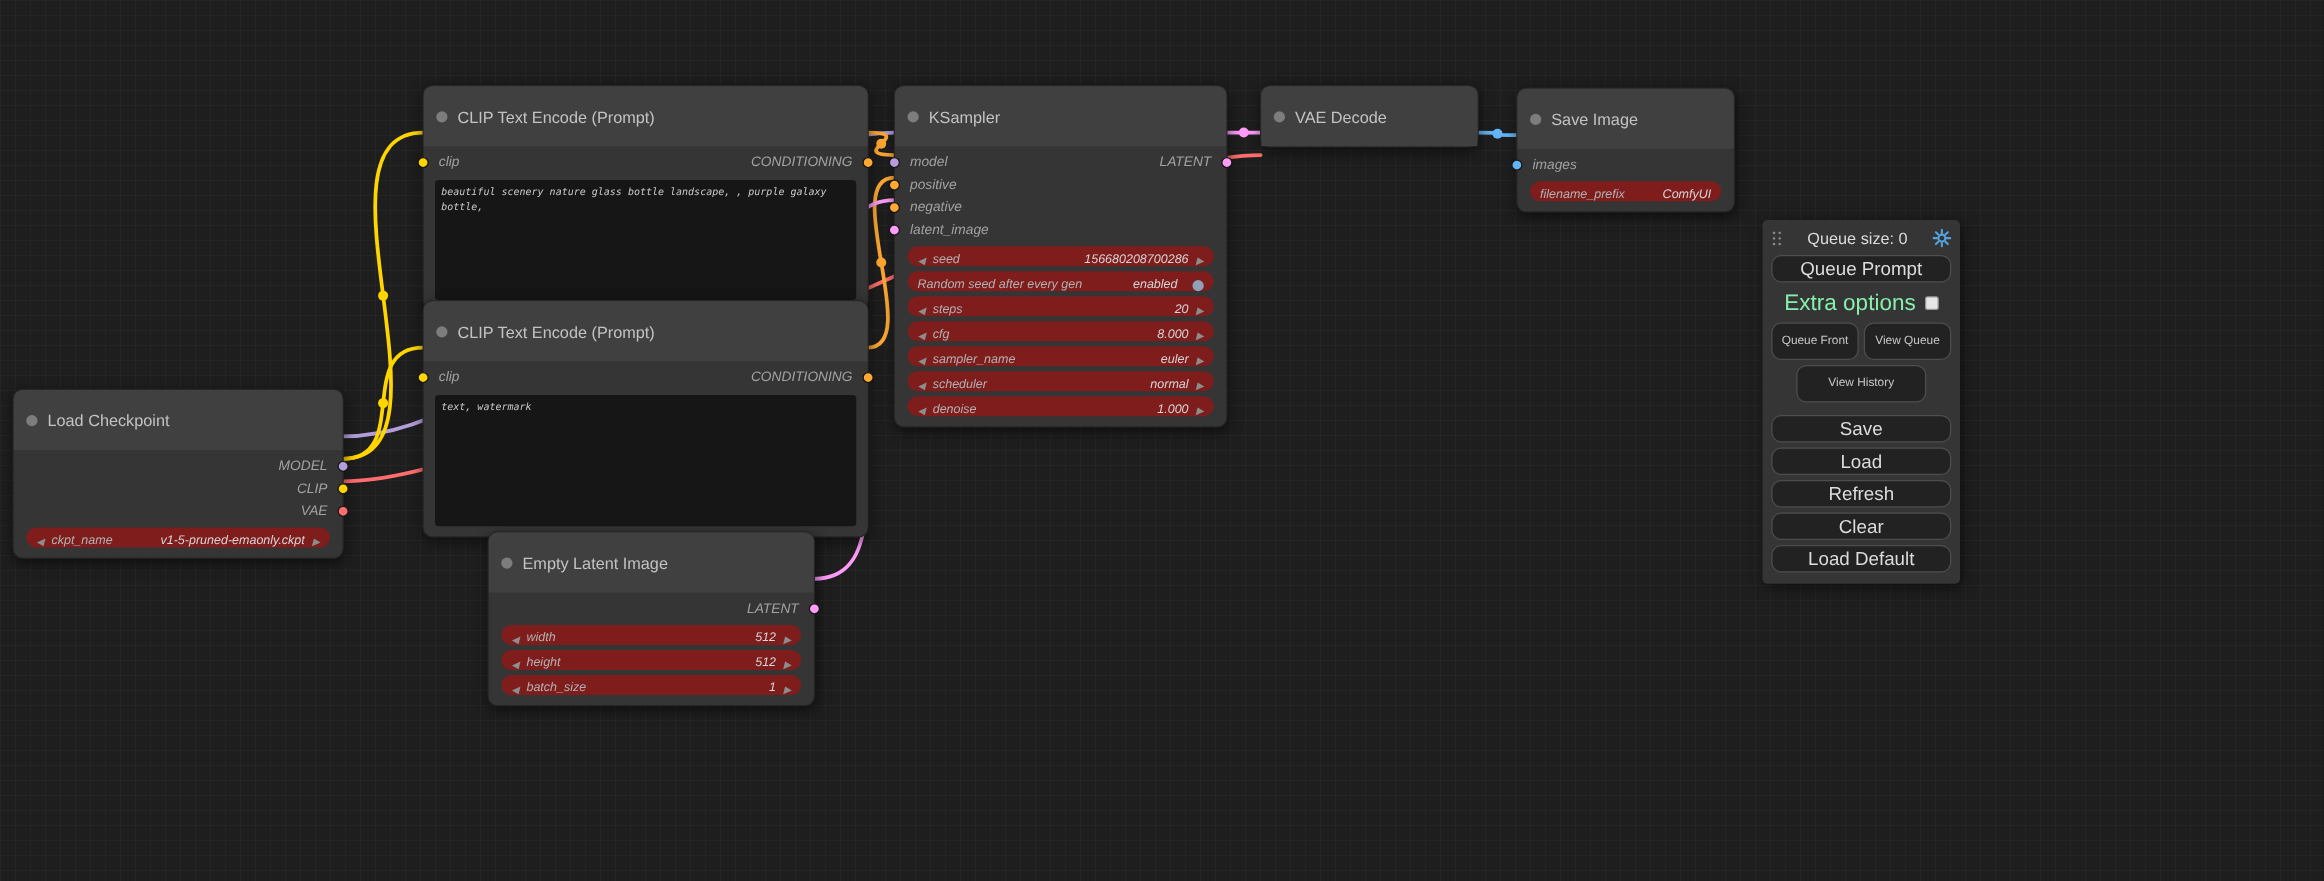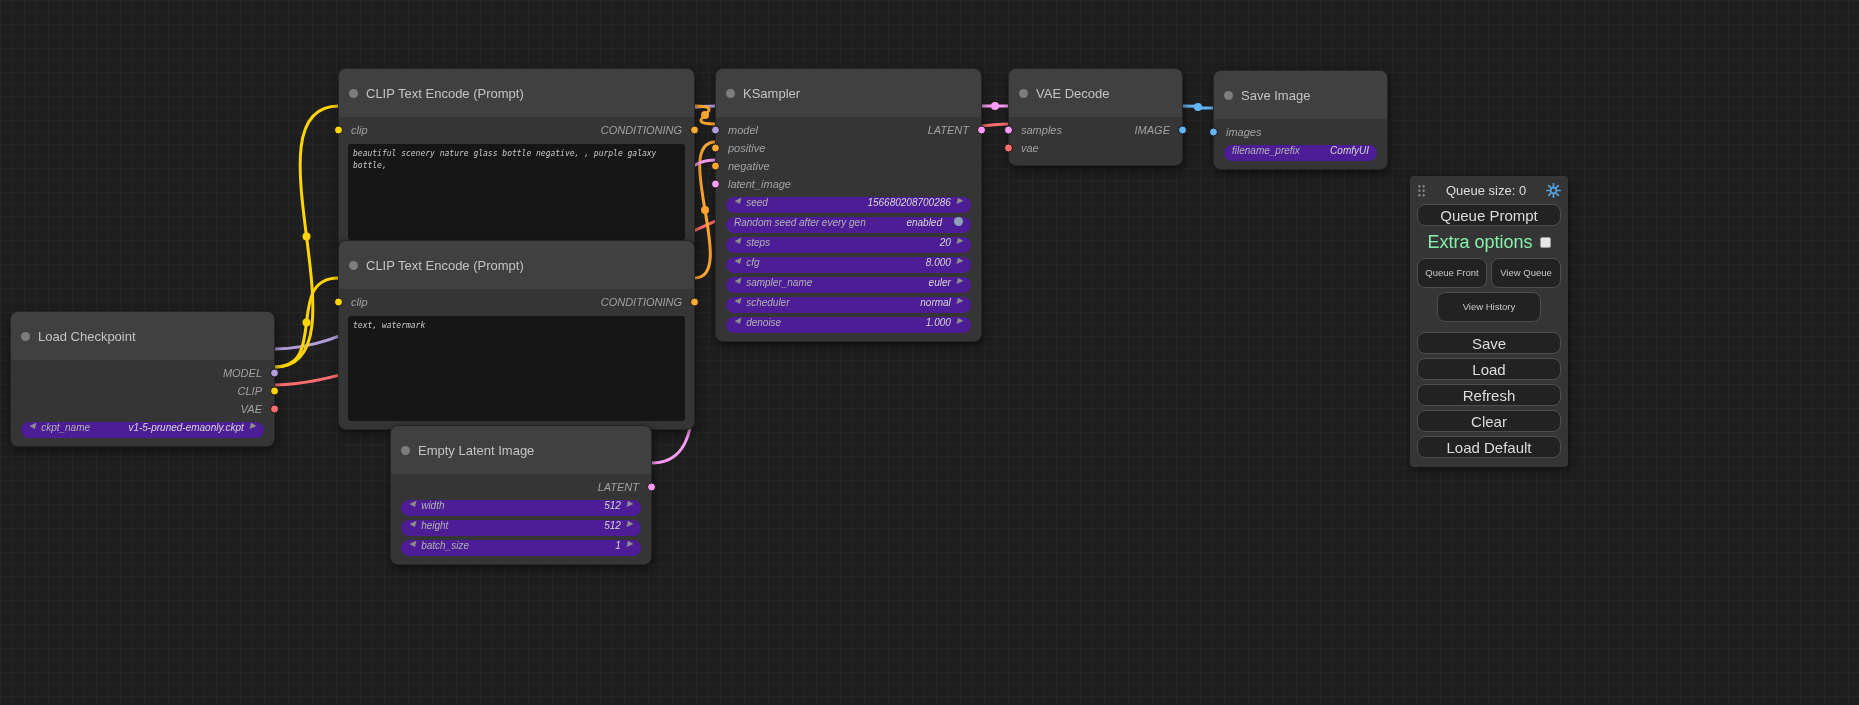--- a/index.html
+++ b/index.html
@@ -19,22 +19,22 @@
   .node-body{padding-top:4px;padding-bottom:8px;font-style:italic;}
   .slot-row{position:relative;height:18px;display:flex;align-items:center;padding:0 12px;
     color:#a2a2a2;font-size:11px;}
   .out-label{margin-left:auto;}
   .dot{position:absolute;width:9px;height:9px;border-radius:50%;top:50%;transform:translateY(-50%);
     border:1px solid #161616;box-sizing:border-box;cursor:crosshair;}
   .dot.in{left:-5px;} .dot.out{right:-5px;}
   .c-model{background:#B39DDB}.c-clip{background:#FFD500}.c-vae{background:#FF6E6E}
   .c-cond{background:#FFA931}.c-latent{background:#FF9CF9}.c-image{background:#64B5F6}
 
-  .widget{height:16px;margin:4px 10px 0;background:#4c1d95;border-radius:9px;display:flex;
-    align-items:flex-start;padding:0 8px;font-size:10px;gap:6px;box-sizing:border-box;cursor:pointer;}
+  .widget{height:16px;margin:4px 10px 0;background:#7f1d1d;border-radius:9px;display:flex;
+    align-items:flex-end;padding:0 8px;font-size:10px;gap:6px;box-sizing:border-box;cursor:pointer;}
   .widget .arrow{color:#8d8d8d;font-size:8px;line-height:1;}
   .widget .wname{color:#b2b2b2;white-space:nowrap;}
   .widget .wvalue{margin-left:auto;color:#d6d6d6;white-space:nowrap;}
   .widget .knob{width:9px;height:9px;border-radius:50%;background:#8fa0b8;margin-left:6px;flex:0 0 auto;}
   .prompt-text{margin:5px 9px 0;background:#161616;border-radius:3px;color:#c9c9c9;
     font-family:"DejaVu Sans Mono",monospace;font-size:8px;line-height:1.55;padding:4px 5px;
     overflow:hidden;cursor:text;}
 
   #menu{position:absolute;left:1410px;top:176px;width:158px;z-index:3;background:#353535;
     border-radius:4px;box-shadow:2px 3px 10px rgba(0,0,0,.5);padding:5px 7px 9px;box-sizing:border-box;}
@@ -111,21 +111,21 @@
       <span class="title-dot"></span>
       <span class="title-text">CLIP Text Encode (Prompt)</span>
     </div>
     <div class="node-body">
       <div class="slot-row">
         <span class="dot in c-clip" id="port-cte1-clip"></span>
         <span>clip</span>
         <span class="out-label">CONDITIONING</span>
         <span class="dot out c-cond" id="port-cte1-cond"></span>
       </div>
-      <div class="prompt-text" style="height:88px;">beautiful scenery nature glass bottle negative, , purple galaxy bottle,</div>
+      <div class="prompt-text" style="height:88px;">beautiful scenery nature glass bottle landscape, , purple galaxy bottle,</div>
     </div>
   </div>
 
   <div class="node" style="left:338px;top:240px;width:357px;">
     <div class="node-title">
       <span class="title-dot"></span>
       <span class="title-text">CLIP Text Encode (Prompt)</span>
     </div>
     <div class="node-body">
       <div class="slot-row">
@@ -234,32 +234,20 @@
         <span class="wvalue">1.000</span>
         <span class="arrow">▶</span>
       </div>
     </div>
   </div>
 
   <div class="node" style="left:1008px;top:68px;width:175px;">
     <div class="node-title">
       <span class="title-dot"></span>
       <span class="title-text">VAE Decode</span>
-    </div>
-    <div class="node-body">
-      <div class="slot-row">
-        <span class="dot in c-latent" id="port-vae-samples"></span>
-        <span>samples</span>
-        <span class="out-label">IMAGE</span>
-        <span class="dot out c-image" id="port-vae-out"></span>
-      </div>
-      <div class="slot-row">
-        <span class="dot in c-vae" id="port-vae-vae"></span>
-        <span>vae</span>
-      </div>
     </div>
   </div>
 
   <div class="node" style="left:1213px;top:70px;width:175px;">
     <div class="node-title">
       <span class="title-dot"></span>
       <span class="title-text">Save Image</span>
     </div>
     <div class="node-body">
       <div class="slot-row">

